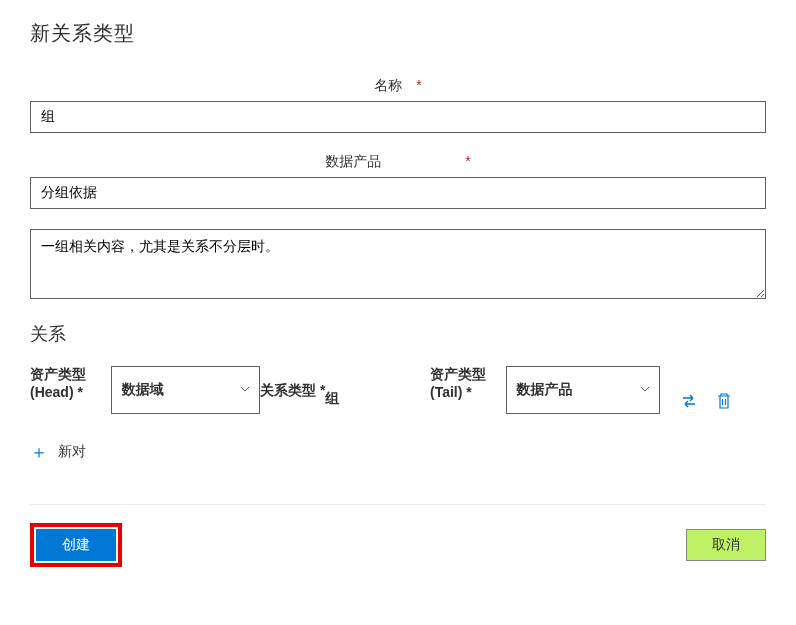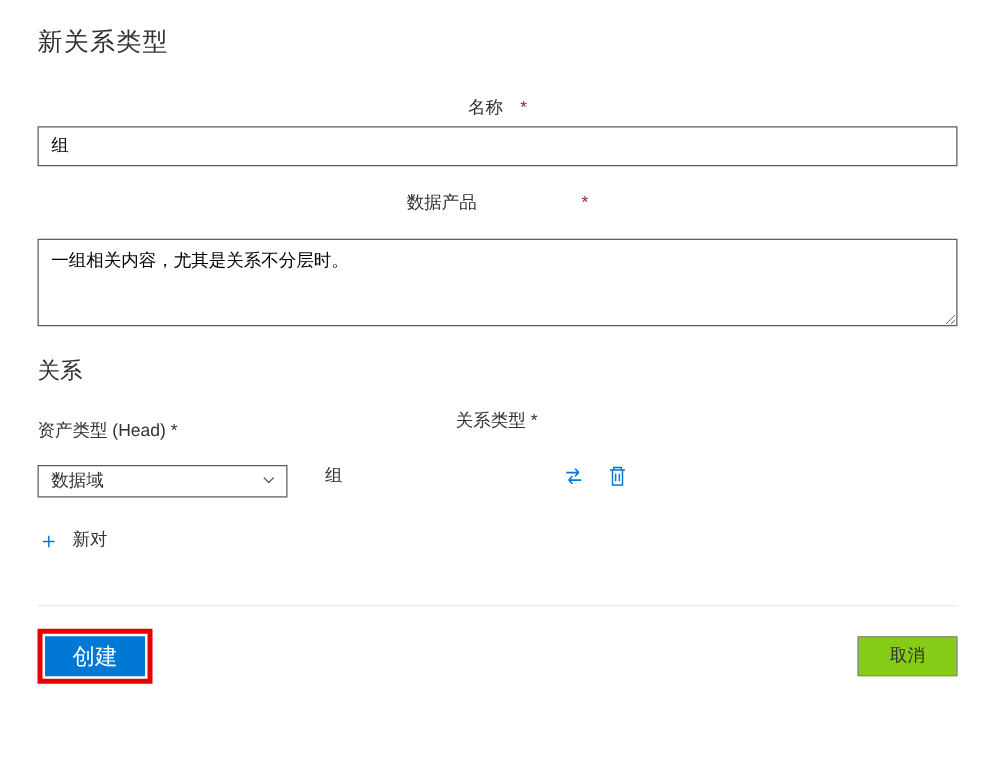--- a/index.html
+++ b/index.html
@@ -58,40 +58,41 @@
       font-weight: 400;
       margin-bottom: 20px;
     }
     .relation-row {
       display: flex;
       align-items: flex-end;
       gap: 0;
     }
     .relation-col {
       display: flex;
-      flex-direction: column;
+      flex-direction: row;
+      font-weight: bold;
     }
     .relation-col-1 {
       width: 230px;
     }
     .relation-col-2 {
       width: 170px;
       text-align: right;
     }
     .relation-col-3 {
       width: 230px;
     }
     .relation-label {
       font-size: 14px;
       margin-bottom: 18px;
     }
     .select-box {
       position: relative;
       width: 200px;
-      height: 26px;
+      height: 48px;
       border: 1px solid #605e5c;
       display: flex;
       align-items: center;
       padding: 0 10px;
       cursor: pointer;
       background: #fff;
     }
     .select-box .chevron {
       position: absolute;
       right: 8px;
@@ -141,31 +142,31 @@
       justify-content: space-between;
       align-items: center;
     }
     .primary-button {
       background: #0078d4;
       color: #ffffff;
       border: none;
       height: 32px;
       min-width: 80px;
       padding: 1px 18px;
-      font-size: 18px;
+      font-size: 14px;
       font-family: inherit;
       cursor: pointer;
     }
     .highlight-box {
       border: 4px solid #e60000;
       padding: 2px;
       display: inline-block;
     }
     .secondary-button {
-      background: #84cc16;
+      background: #bef264;
       color: #323130;
       border: 1px solid #8a8886;
       height: 32px;
       min-width: 80px;
       padding: 0 18px;
       font-size: 14px;
       font-family: inherit;
       cursor: pointer;
     }
   </style>
@@ -180,20 +181,21 @@
     <span class="required">*</span>
   </label>
   <input type="text" class="input-wide" value="组" style="">
 </div>
 
 <div class="field-group">
   <label class="field-label">
     <span>数据产品</span>
     <span class="required" style="margin-left:80px">*</span>
   </label>
+  <input type="text" class="input-wide" value="分组依据" style="">
 </div>
 
 <div class="field-group">
   <textarea class="textarea-wide" style="">一组相关内容，尤其是关系不分层时。</textarea>
 </div>
 
 <h2 class="section-title">关系</h2>
 
 <div class="relation-row">
   <div class="relation-col relation-col-1">
@@ -206,20 +208,31 @@
           </svg>
       </span>
     </div>
   </div>
 
   <div class="relation-col relation-col-2">
     <div class="relation-label">关系类型 *</div>
     <div class="relation-static">组</div>
   </div>
 
+  <div class="relation-col relation-col-3">
+    <div class="relation-label">资产类型 (Tail) *</div>
+    <div class="select-box">
+      <span>数据产品</span>
+      <span class="chevron">
+        <svg width="12" height="12" viewBox="0 0 12 12">
+            <path d="M2 4 L6 8 L10 4" fill="none" stroke="#605e5c" stroke-width="1"></path>
+          </svg>
+      </span>
+    </div>
+  </div>
 
   <div class="relation-actions">
     <span class="icon-btn">
       <svg width="18" height="18" viewBox="0 0 18 18">
         <path d="M3 6 L13 6 M13 6 L10 3 M13 6 L10 9" fill="none" stroke="#0078d4" stroke-width="1.4"></path>
         <path d="M15 12 L5 12 M5 12 L8 9 M5 12 L8 15" fill="none" stroke="#0078d4" stroke-width="1.4"></path>
       </svg>
     </span>
     <span class="icon-btn">
       <svg width="16" height="18" viewBox="0 0 16 18">

